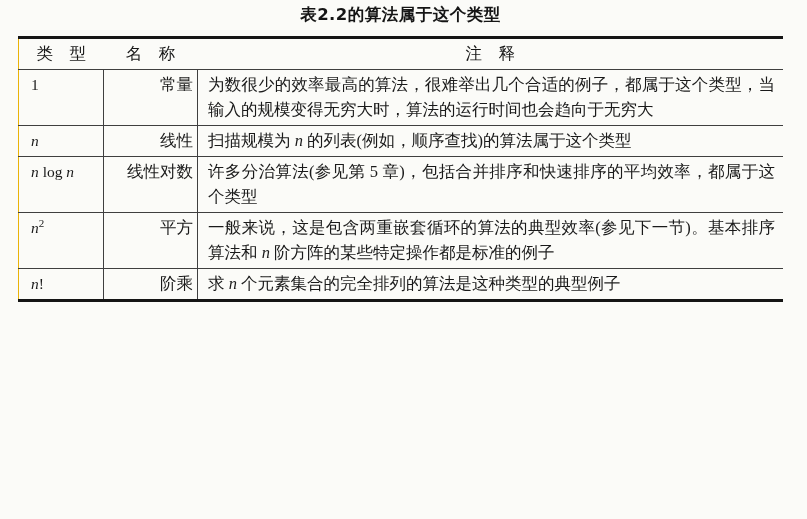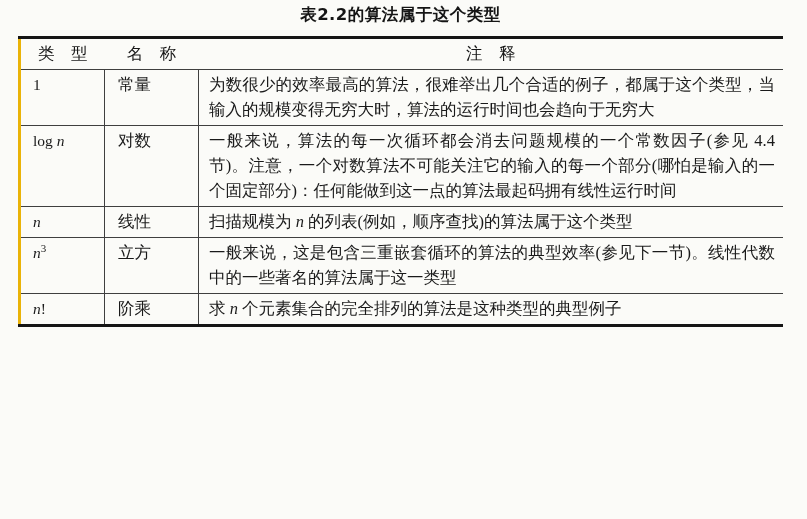--- a/index.html
+++ b/index.html
@@ -26,21 +26,21 @@
   }
   .title .num { margin-right: 0; }
   table.eff {
     position: absolute;
     left: 18px; top: 36px;
     width: 765px;
     border-collapse: collapse;
     table-layout: fixed;
     border-top: 3px solid #151515;
     border-bottom: 3px solid #151515;
-    border-left: 3px solid #eab308;
+    border-left: 1px solid #eab308;
     font-size: 16.5px;
     line-height: 25px;
   }
   col.c-type { width: 85px; }
   col.c-name { width: 94px; }
   th, td {
     vertical-align: top;
     border-bottom: 1px solid #3f3f3f;
     font-weight: normal;
   }
@@ -51,20 +51,21 @@
     color: #161616;
   }
   td.type-cell {
     padding: 2px 4px 3px 12px;
     border-right: 1px solid #3f3f3f;
     font-size: 15.5px;
   }
   td.name-cell {
     padding: 2px 4px 3px 13px;
     border-right: 1px solid #3f3f3f;
+    text-align: right;
   }
   td.note-cell {
     padding: 2px 8px 3px 10px;
     text-align: justify;
   }
   td i, th i {
     font-style: italic;
     font-family: "Liberation Serif", serif;
   }
   sup {
@@ -94,33 +95,33 @@
         <th>注　释</th>
       </tr>
     </thead>
     <tbody id="tbody">
         <tr>
           <td class="type-cell">1</td>
           <td class="name-cell">常量</td>
           <td class="note-cell">为数很少的效率最高的算法，很难举出几个合适的例子，都属于这个类型，当输入的规模变得无穷大时，算法的运行时间也会趋向于无穷大</td>
         </tr>
         <tr>
-          <td class="type-cell">log <i>n</i></td>
-          <td class="name-cell">对数</td>
-          <td class="note-cell">一般来说，算法的每一次循环都会消去问题规模的一个常数因子(参见 4.4 节)。注意，一个对数算法不可能关注它的输入的每一个部分(哪怕是输入的一个固定部分)：任何能做到这一点的算法最起码拥有线性运行时间</td>
-        </tr>
-        <tr>
           <td class="type-cell"><i>n</i></td>
           <td class="name-cell">线性</td>
           <td class="note-cell">扫描规模为 <i>n</i> 的列表(例如，顺序查找)的算法属于这个类型</td>
         </tr>
         <tr>
-          <td class="type-cell"><i>n</i><sup>3</sup></td>
-          <td class="name-cell">立方</td>
-          <td class="note-cell">一般来说，这是包含三重嵌套循环的算法的典型效率(参见下一节)。线性代数中的一些著名的算法属于这一类型</td>
+          <td class="type-cell"><i>n</i> log <i>n</i></td>
+          <td class="name-cell">线性对数</td>
+          <td class="note-cell">许多分治算法(参见第 5 章)，包括合并排序和快速排序的平均效率，都属于这个类型</td>
+        </tr>
+        <tr>
+          <td class="type-cell"><i>n</i><sup>2</sup></td>
+          <td class="name-cell">平方</td>
+          <td class="note-cell">一般来说，这是包含两重嵌套循环的算法的典型效率(参见下一节)。基本排序算法和 <i>n</i> 阶方阵的某些特定操作都是标准的例子</td>
         </tr>
         <tr>
           <td class="type-cell"><i>n</i>!</td>
           <td class="name-cell">阶乘</td>
           <td class="note-cell">求 <i>n</i> 个元素集合的完全排列的算法是这种类型的典型例子</td>
         </tr>
       </tbody>
   </table>
 </div>
 

